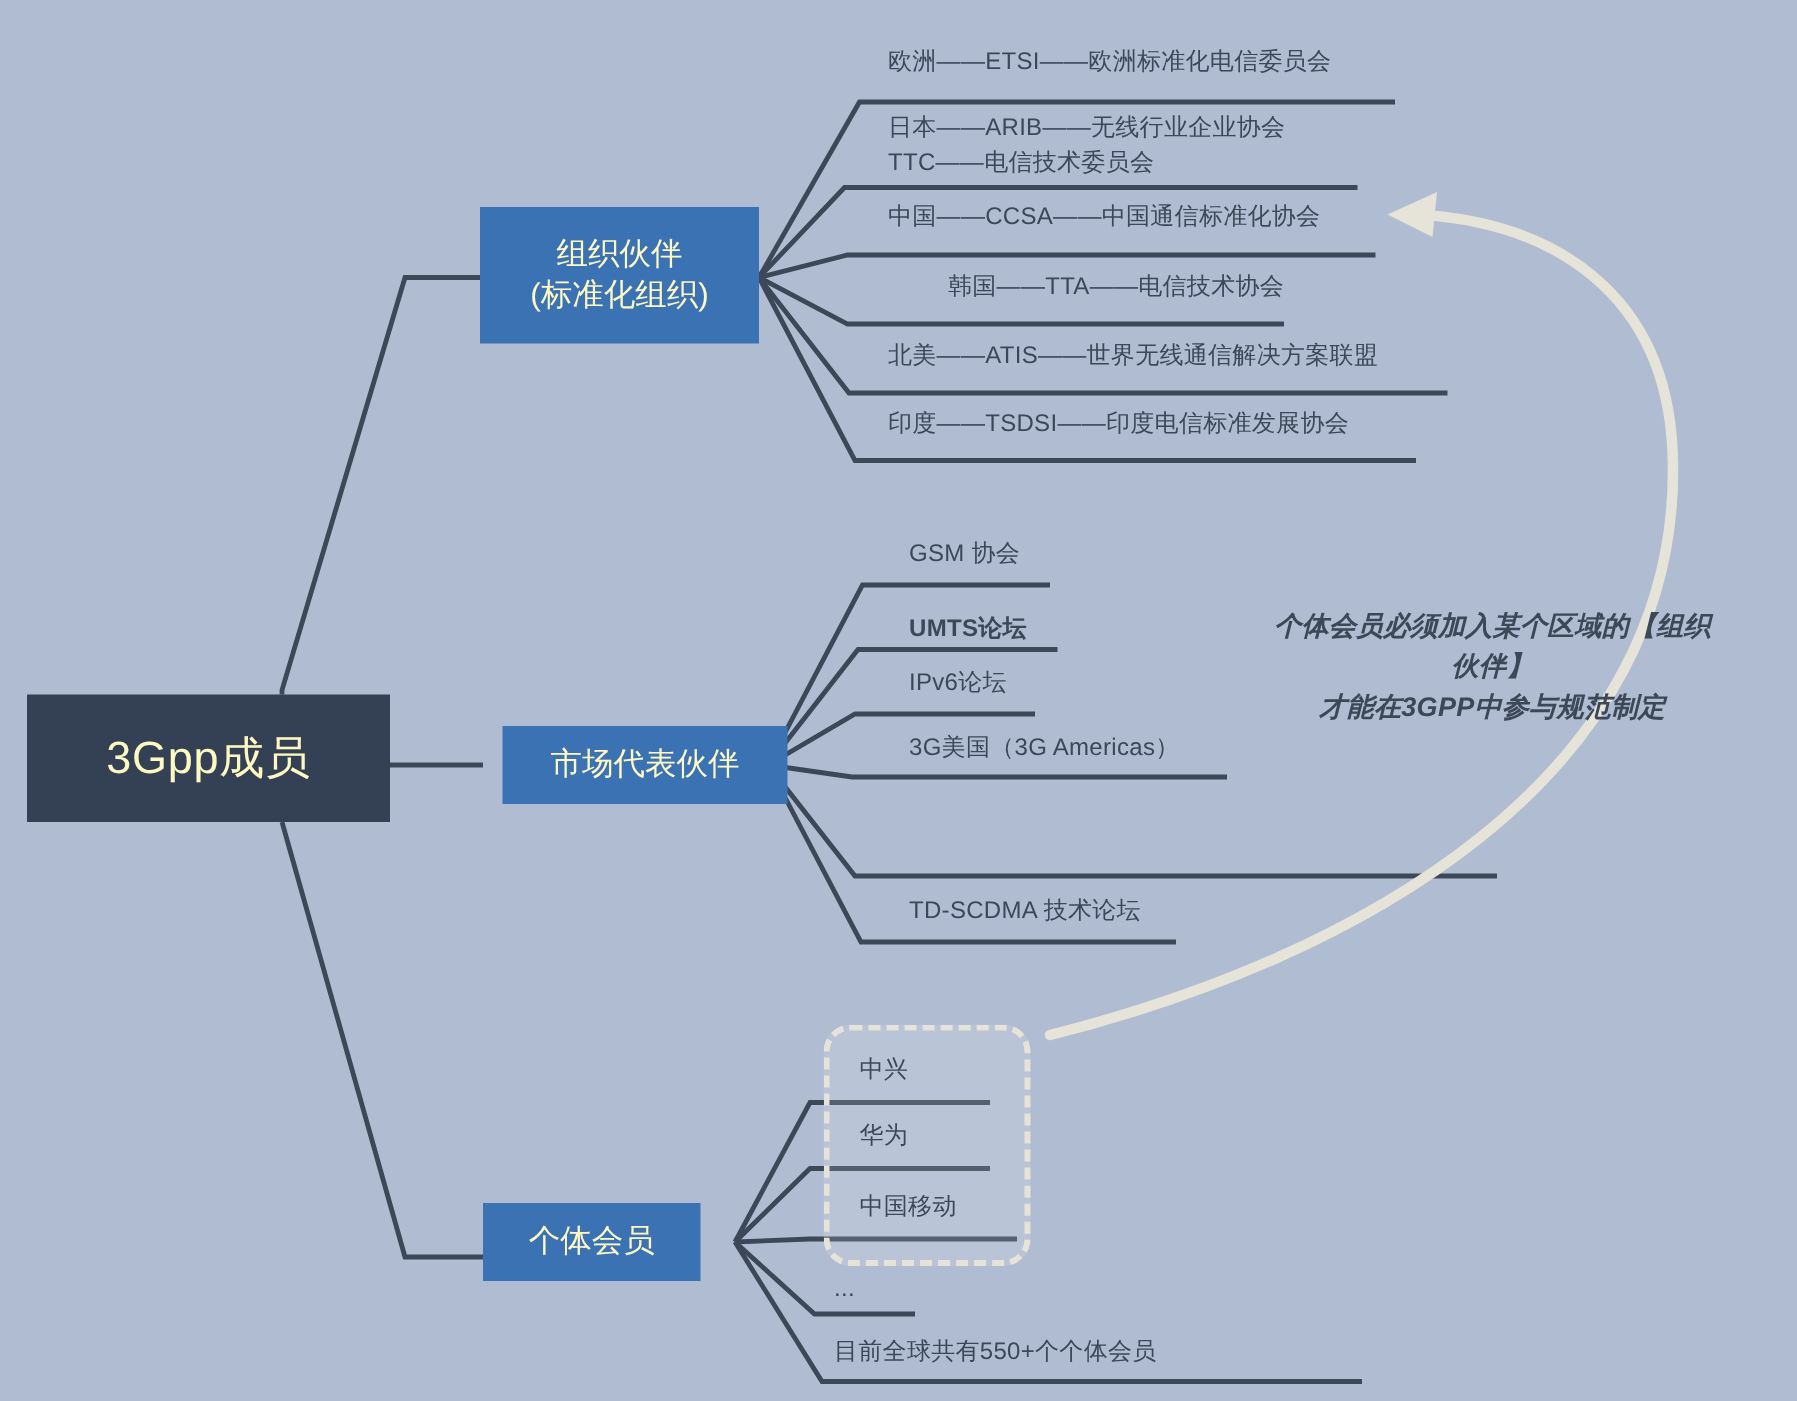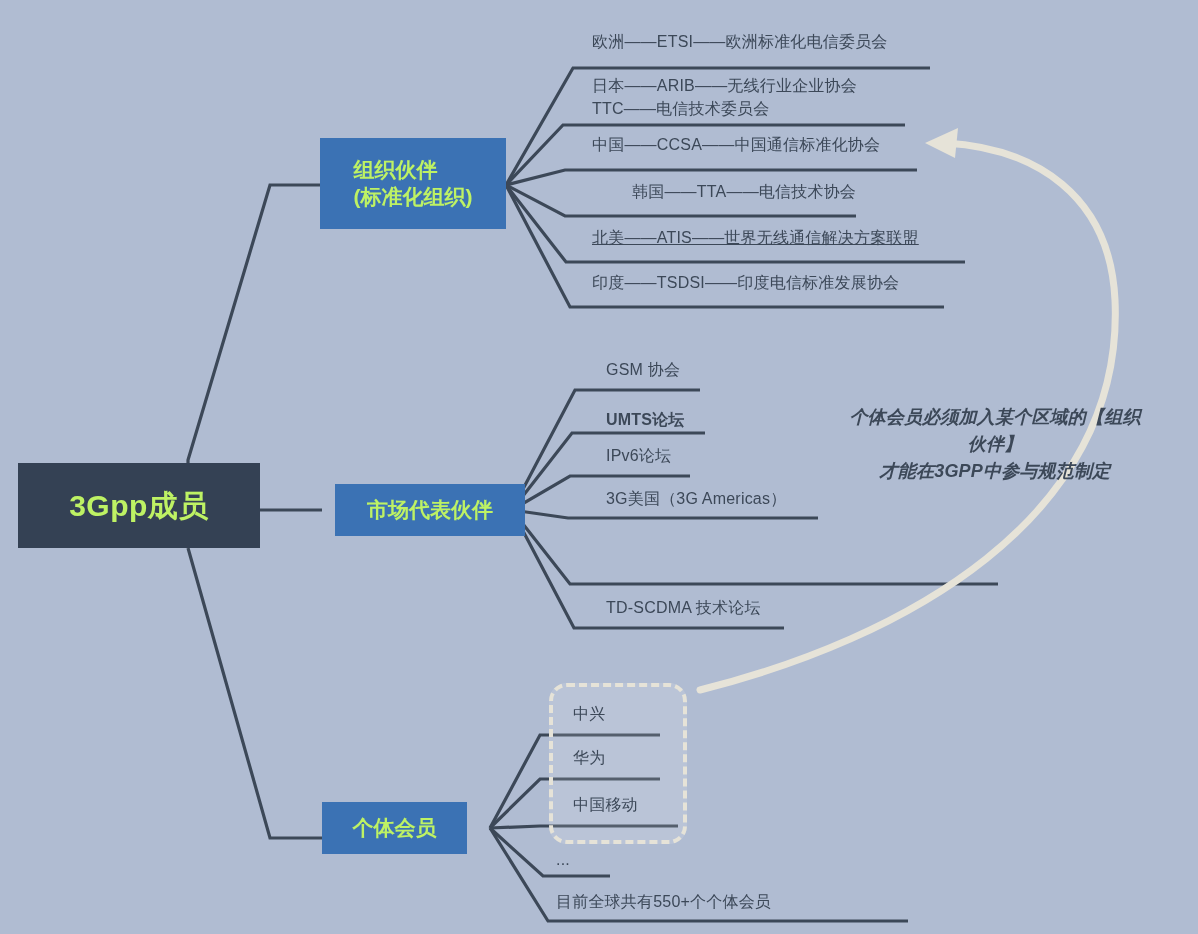--- a/index.html
+++ b/index.html
@@ -26,23 +26,23 @@
     width: 1198px;
     height: 934px;
     pointer-events: none;
   }
   .node {
     position: absolute;
     box-sizing: border-box;
     display: flex;
     align-items: center;
     justify-content: center;
-    text-align: left;
-    color: #bef264;
-    font-weight: bold;
+    text-align: center;
+    color: #fef9c3;
+    font-weight: normal;
     line-height: 1.25;
     white-space: pre-line;
   }
   .node-root {
     left: 18px;
     top: 463px;
     width: 242px;
     height: 85px;
     background: #344154;
     font-size: 30px;
@@ -148,21 +148,21 @@
   <div class="node node-branch node-org">组织伙伴
 (标准化组织)</div>
   <div class="node node-branch node-market">市场代表伙伴</div>
   <div class="node node-branch node-individual">个体会员</div>
 
   <div class="leaf" style="left:592px; top:30px;">欧洲——ETSI——欧洲标准化电信委员会</div>
   <div class="leaf" style="left:592px; top:74px;">日本——ARIB——无线行业企业协会
         TTC——电信技术委员会</div>
   <div class="leaf" style="left:592px; top:133px;">中国——CCSA——中国通信标准化协会</div>
   <div class="leaf" style="left:592px; top:180px;margin-left:40px;">韩国——TTA——电信技术协会</div>
-  <div class="leaf" style="left:592px; top:226px;text-decoration:underline;">北美——ATIS——世界无线通信解决方案联盟</div>
+  <div class="leaf" style="left:592px; top:226px;">北美——ATIS——世界无线通信解决方案联盟</div>
   <div class="leaf" style="left:592px; top:271px;">印度——TSDSI——印度电信标准发展协会</div>
 
   <div class="leaf" style="left:606px; top:358px;">GSM 协会</div>
   <div class="leaf" style="left:606px; top:408px;font-weight:bold;">UMTS论坛</div>
   <div class="leaf" style="left:606px; top:444px;">IPv6论坛</div>
   <div class="leaf" style="left:606px; top:487px;">3G美国（3G Americas）</div>
   <div class="leaf" style="left:606px; top:596px;">TD-SCDMA 技术论坛</div>
 
   <div class="leaf" style="left:573px; top:702px;">中兴</div>
   <div class="leaf" style="left:573px; top:746px;">华为</div>

